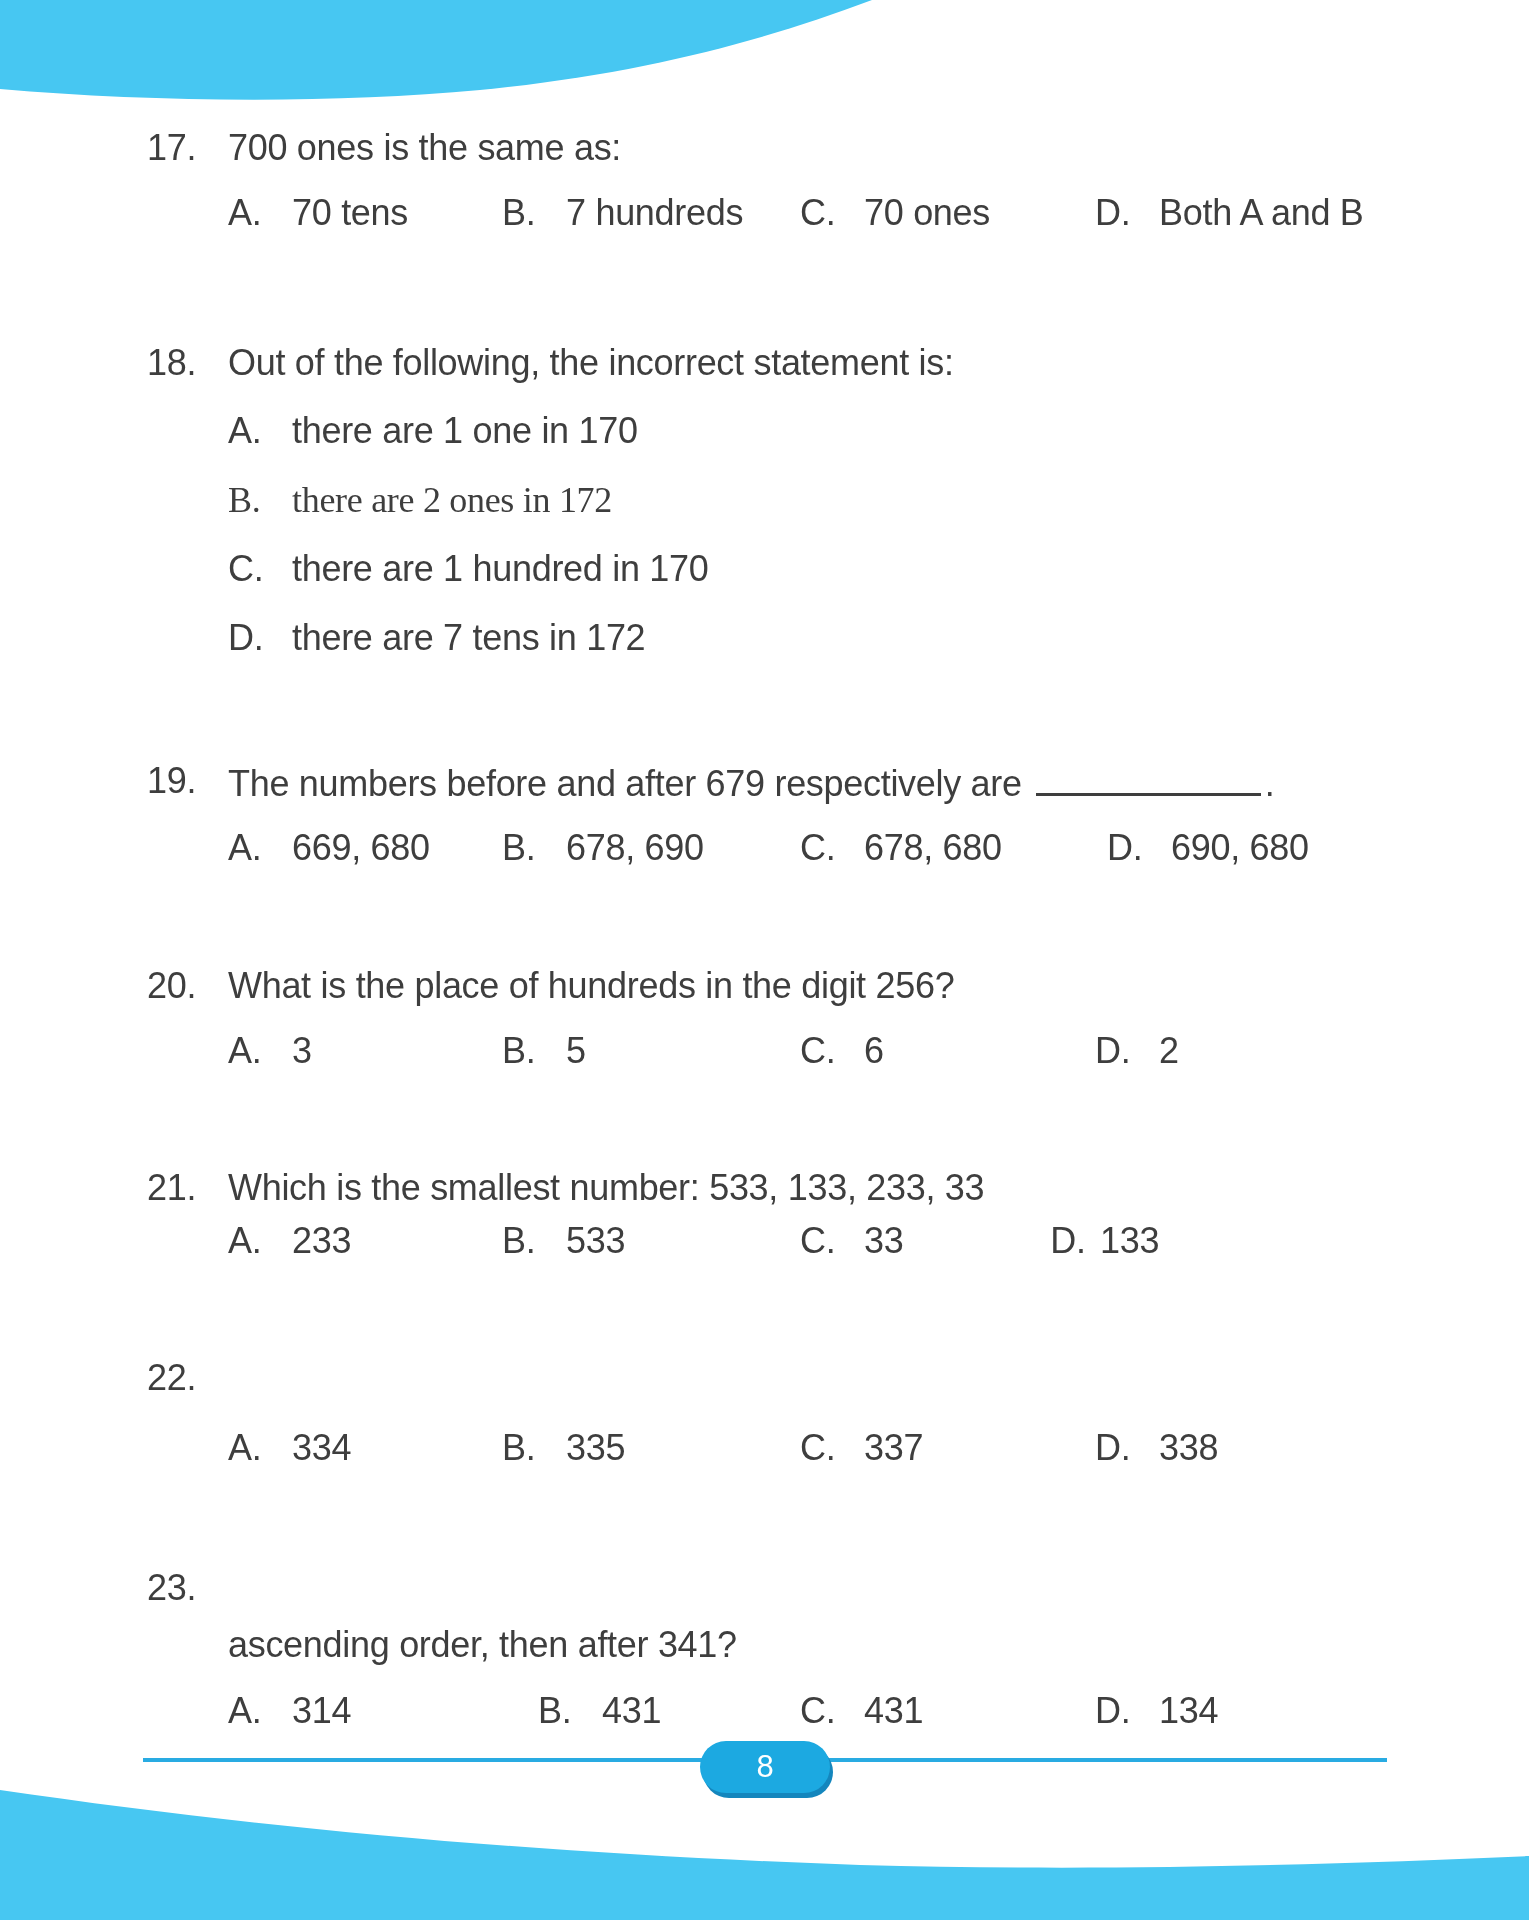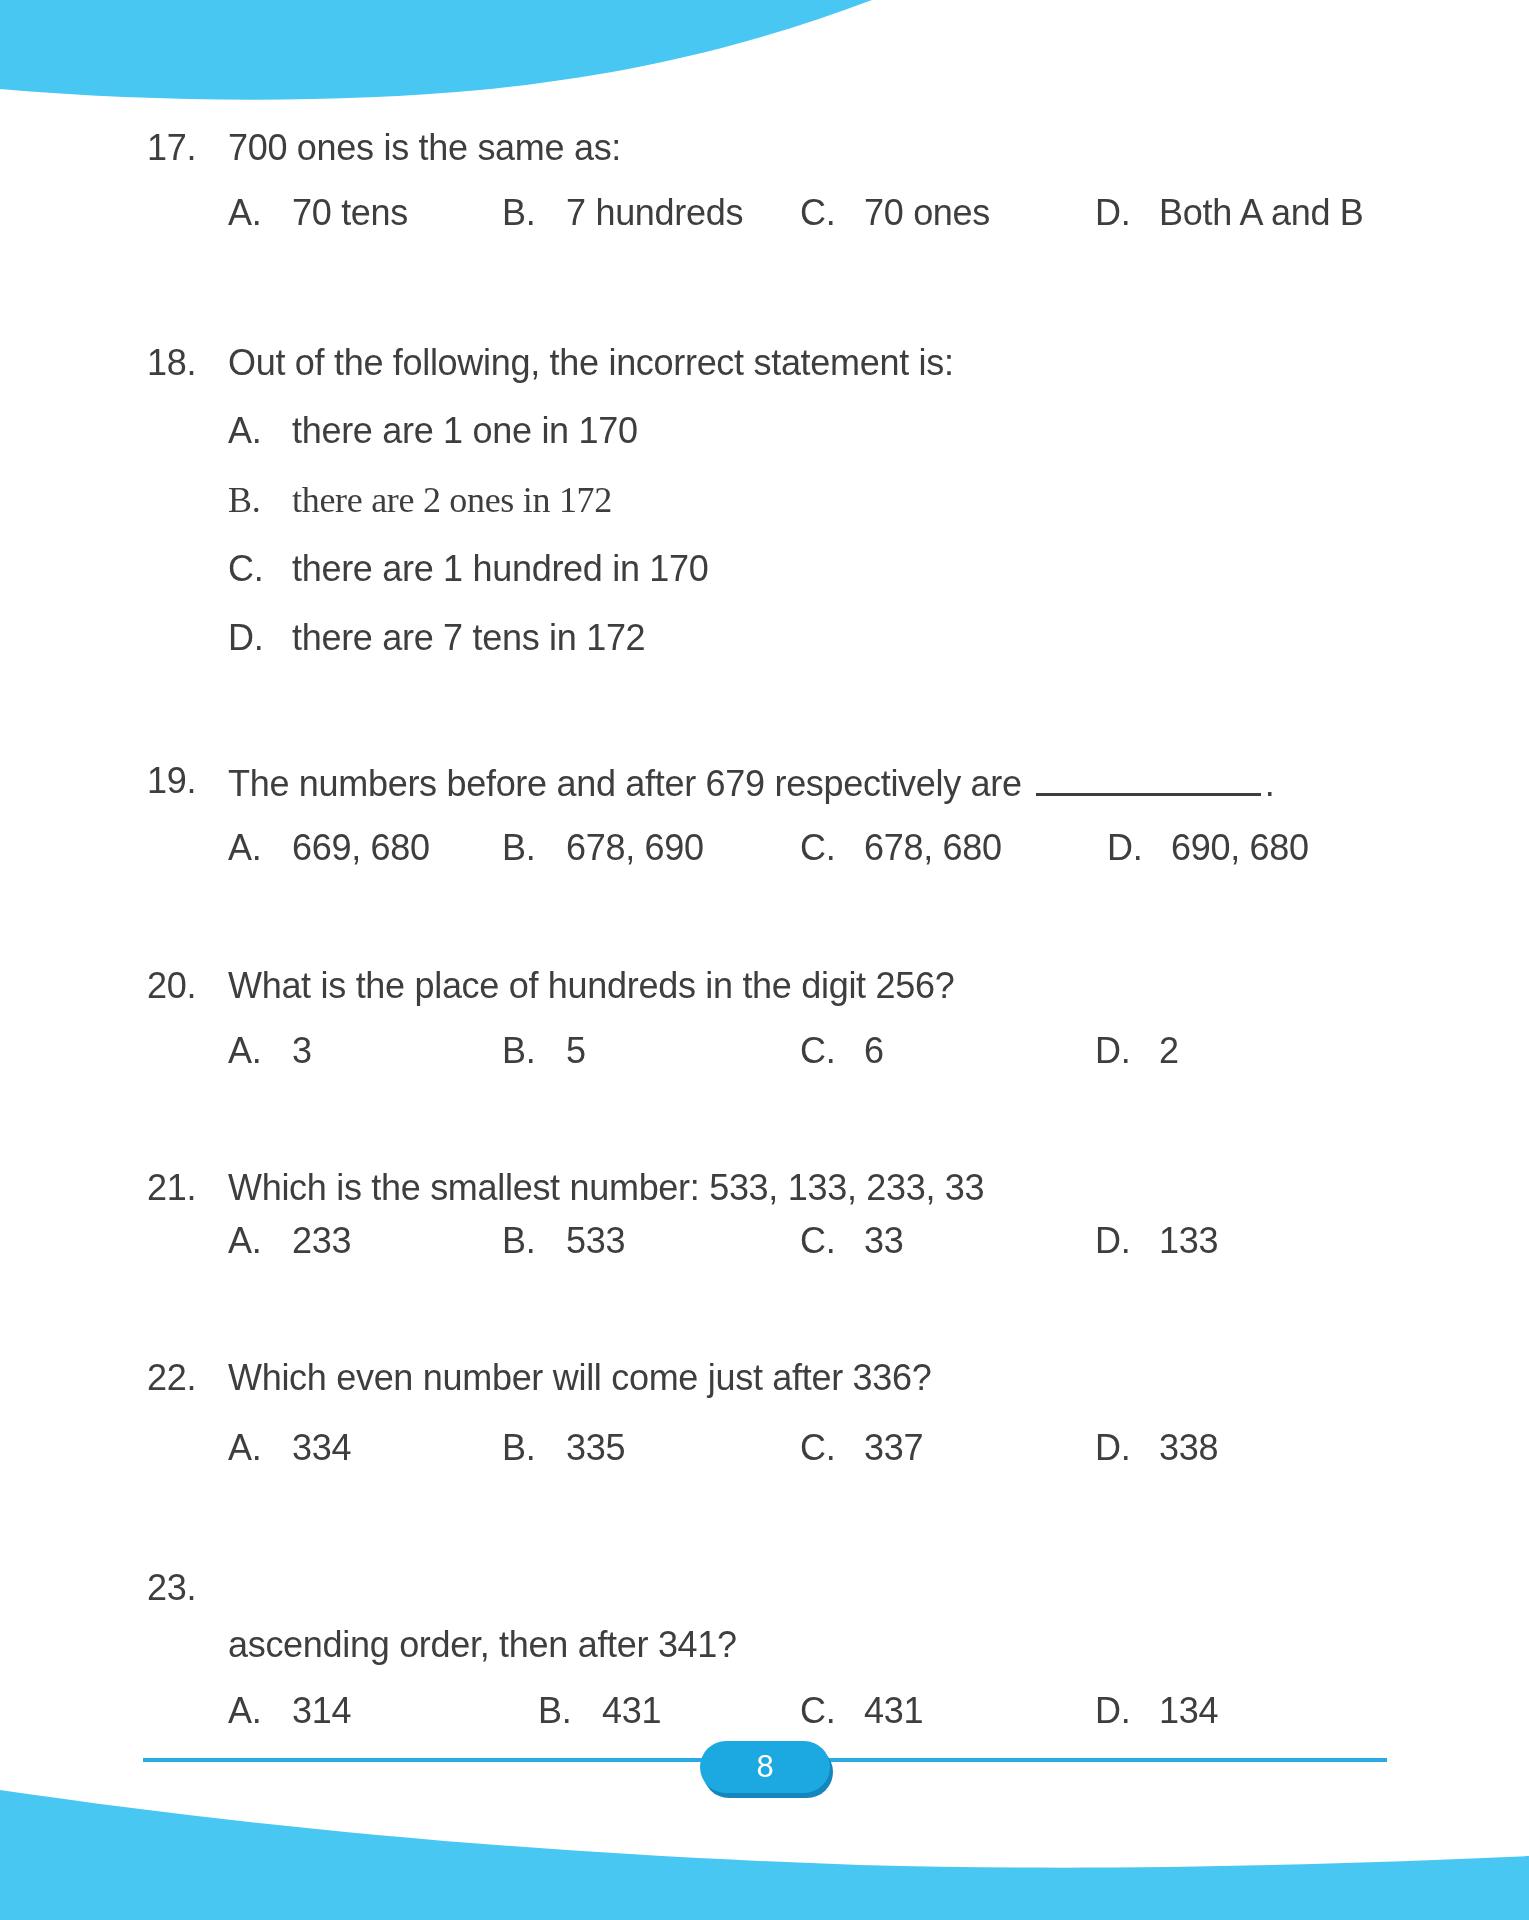--- a/index.html
+++ b/index.html
@@ -93,24 +93,24 @@
         <div class="option" style="left: 228px; top: 65px;"><span class="olabel">A.</span><span>3</span></div>
         <div class="option" style="left: 502px; top: 65px;"><span class="olabel">B.</span><span>5</span></div>
         <div class="option" style="left: 800px; top: 65px;"><span class="olabel">C.</span><span>6</span></div>
         <div class="option" style="left: 1095px; top: 65px;"><span class="olabel">D.</span><span>2</span></div>
       </div>
       <div class="question" style="top: 1166px;">
         <div class="stem-line" style="top: 0px;"><span class="qnum">21.</span><span>Which is the smallest number: 533, 133, 233, 33</span></div>
         <div class="option" style="left: 228px; top: 53px;"><span class="olabel">A.</span><span>233</span></div>
         <div class="option" style="left: 502px; top: 53px;"><span class="olabel">B.</span><span>533</span></div>
         <div class="option" style="left: 800px; top: 53px;"><span class="olabel">C.</span><span>33</span></div>
-        <div class="option" style="left: 1095px; top: 53px;"><span class="olabel">D.</span><span>133</span></div>
+        <div class="option" style="left: 1036px; top: 53px; text-align: center;"><span class="olabel">D.</span><span>133</span></div>
       </div>
       <div class="question" style="top: 1356px;">
-        <div class="stem-line" style="top: 0px;"><span class="qnum">22.</span><span>Which even number will come just after 336?</span></div>
+        <div class="stem-line" style="top: 0px;"><span class="qnum">22.</span></div>
         <div class="option" style="left: 228px; top: 70px;"><span class="olabel">A.</span><span>334</span></div>
         <div class="option" style="left: 502px; top: 70px;"><span class="olabel">B.</span><span>335</span></div>
         <div class="option" style="left: 800px; top: 70px;"><span class="olabel">C.</span><span>337</span></div>
         <div class="option" style="left: 1095px; top: 70px;"><span class="olabel">D.</span><span>338</span></div>
       </div>
       <div class="question" style="top: 1566px;">
         <div class="stem-line" style="top: 0px;"><span class="qnum">23.</span></div>
         <div class="stem-line" style="top: 57px;"><span>ascending order, then after 341?</span></div>
         <div class="option" style="left: 228px; top: 123px;"><span class="olabel">A.</span><span>314</span></div>
         <div class="option" style="left: 502px; top: 123px; margin-left: 36px;"><span class="olabel">B.</span><span>431</span></div>

